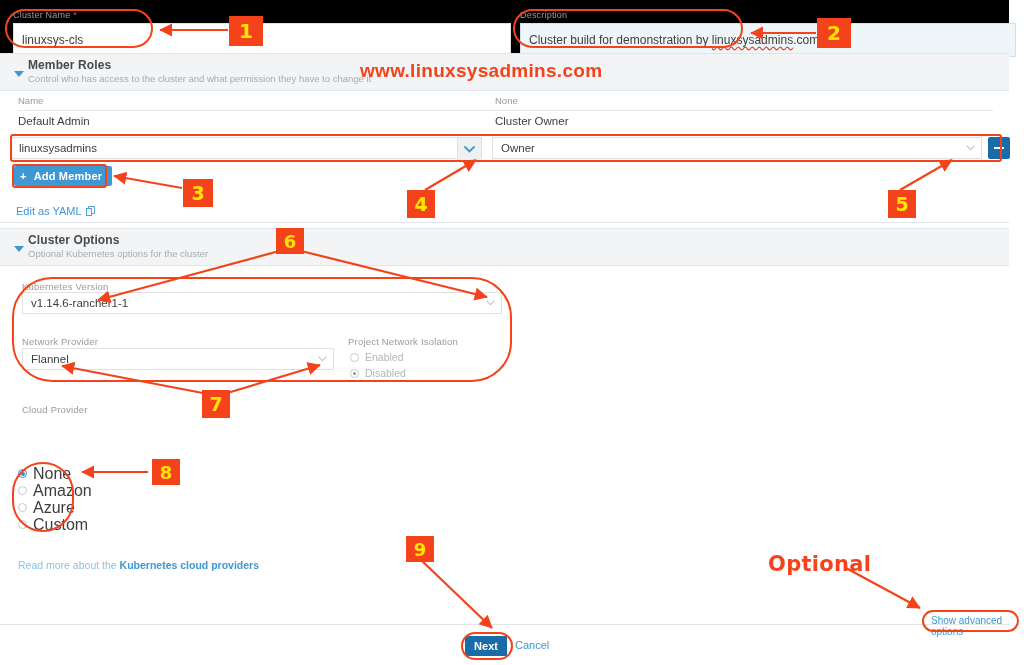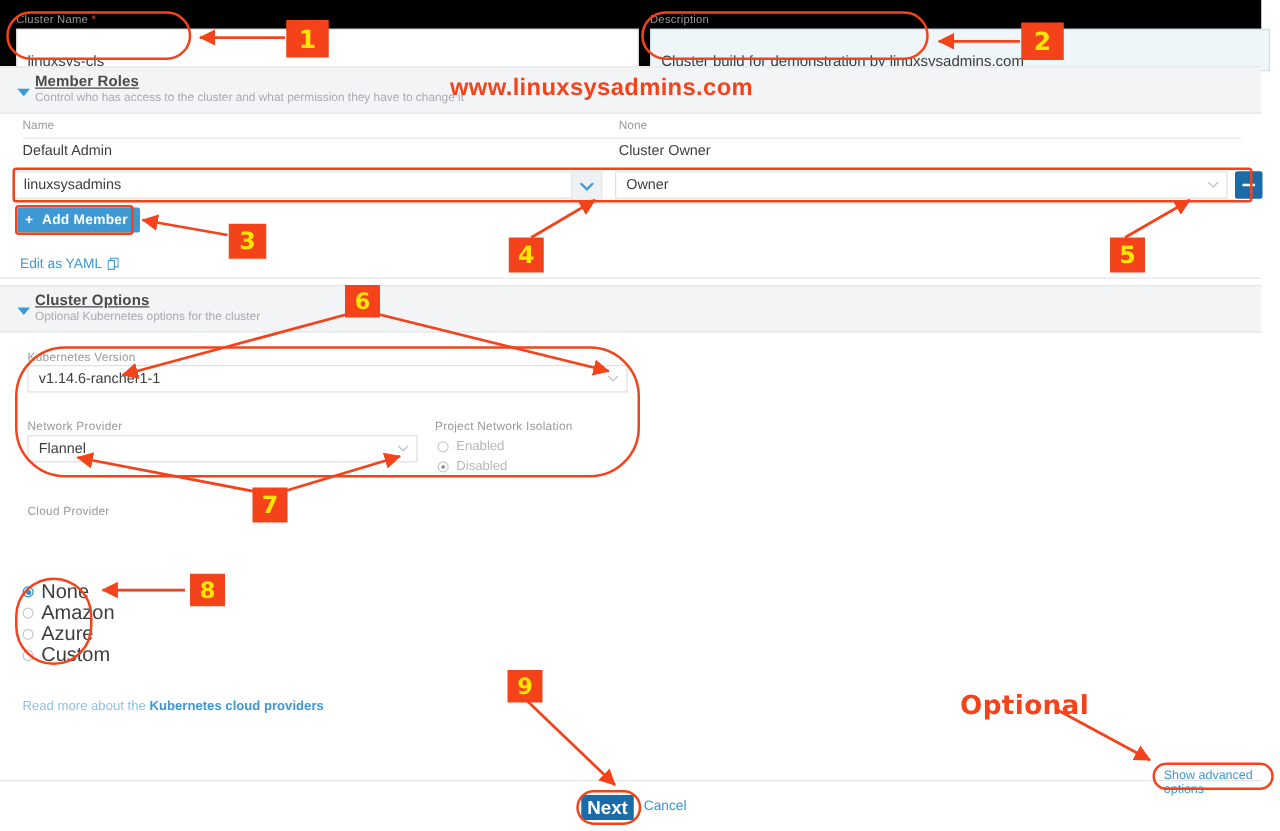--- a/index.html
+++ b/index.html
@@ -14,41 +14,41 @@
     position:relative;
     overflow:hidden;
   }
   .page { position:absolute; left:0; top:0; width:1009px; height:665px; background:#fff; }
 
   
   .top-row { position:absolute; left:0; top:0; width:1009px; height:53px; background:#000000; }
   .field-label { font-size:9px; color:#9a9a9a; letter-spacing:.2px; }
   .input-box {
     border:1px solid #e1e1e1; background:#fff; height:34px;
-    display:flex; align-items:flex-end; padding:0 8px; font-size:12px; color:#3d3d3d;
+    display:flex; align-items:center; padding:0 8px; font-size:12px; color:#3d3d3d;
   }
   .name-wrap { position:absolute; left:8px; top:10px; width:1001px; }
   .name-label { position:absolute; left:5px; top:0px; }
   .req { color:#e95420; }
   .name-input { position:absolute; left:5px; top:13px; width:498px; }
   .desc-label { position:absolute; left:512px; top:0px; }
   .desc-input {
     position:absolute; left:512px; top:13px; width:496px;
     background:#eef6f9; border:1px solid #cfe2ea;
   }
   .desc-text .mis { text-decoration: underline; text-decoration-color:#e03c28;
                     text-decoration-style: wavy; text-underline-offset:2px; }
 
   
   .sec-head {
     position:absolute; left:0; width:1009px; height:38px;
     background:#f2f4f6; border-top:1px solid #e3e6e8; border-bottom:1px solid #e3e6e8;
     padding-left:28px; padding-top:4px;
   }
-  .sec-title { font-size:12px; color:#4a4a4a; font-weight:600; letter-spacing:.1px;text-decoration:underline; }
+  .sec-title { font-size:12px; color:#4a4a4a; font-weight:600; letter-spacing:.1px; }
   .sec-sub { font-size:9.5px; color:#a8acb0; margin-top:1px; }
   .caret {
     position:absolute; left:14px; top:17px; width:0; height:0;
     border-left:5px solid transparent; border-right:5px solid transparent;
     border-top:6px solid #3d98d3;
   }
 
   
   .watermark {
     position:absolute; left:360px; top:60px;
@@ -146,21 +146,21 @@
 
   .readmore { position:absolute; left:18px; top:559px; font-size:10.5px; color:#8ec2e4; }
   .readmore b { color:#3d98d3; font-weight:700; }
 
   .adv-link { position:absolute; left:931px; top:615px; font-size:10px; color:#3d98d3; }
 
   
   .footer-rule { position:absolute; left:0; top:624px; width:1009px; height:1px; background:#e3e6e8; }
   .next-btn {
     position:absolute; left:465px; top:636px; width:42px; height:20px;
-    background:#1a6ca8; border-radius:0; color:#fff; font-size:15px; font-weight:600;
+    background:#1a6ca8; border-radius:0; color:#fff; font-size:11px; font-weight:600;
     display:flex; align-items:center; justify-content:center;
   }
   .cancel-btn { position:absolute; left:515px; top:639px; font-size:11px; color:#3d98d3; }
 
   
   .ann { position:absolute; left:0; top:0; width:1024px; height:665px; pointer-events:none; }
   .badge {
     position:absolute; background:#f4431b; color:#ffe600;
     font-family:"DejaVu Sans", sans-serif; font-weight:700;
     display:flex; align-items:center; justify-content:center;

